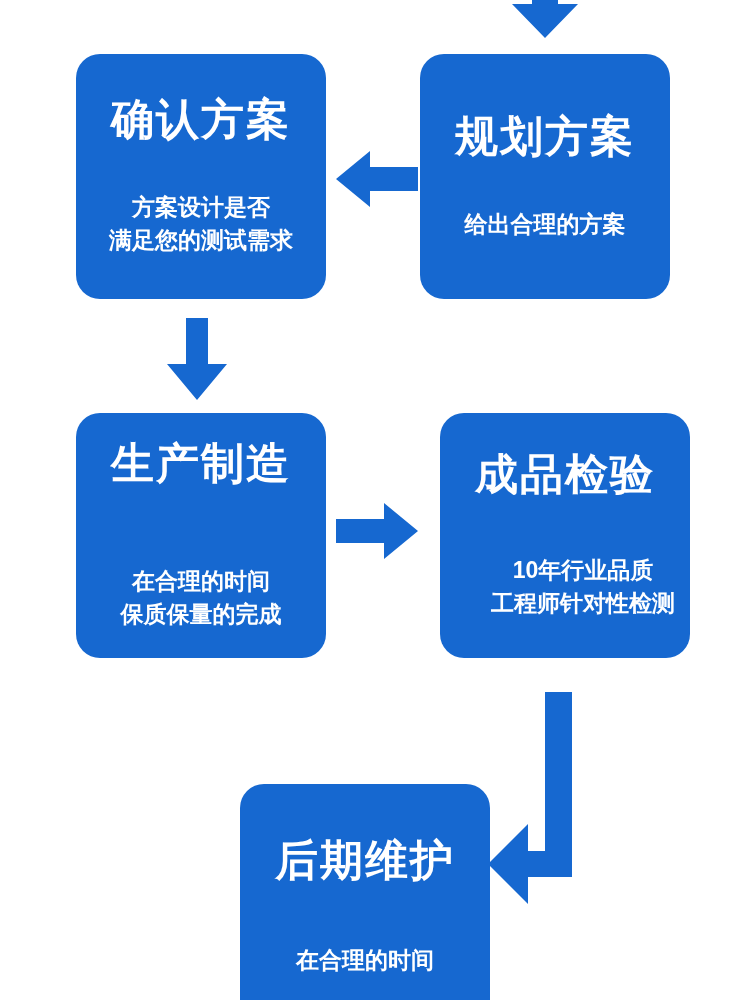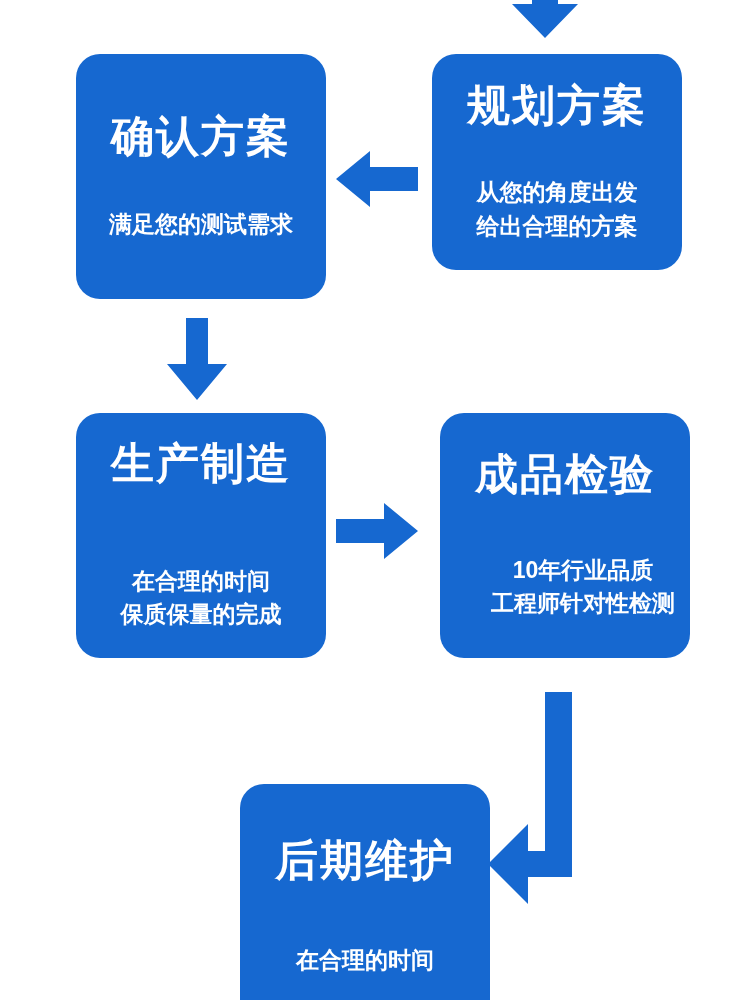--- a/index.html
+++ b/index.html
@@ -47,21 +47,21 @@
   }
   .node-sub-wrap {
     margin-top: 14px;
     display: flex;
     flex-direction: column;
     align-items: center;
   }
 
   
   #node-1 { left: 76px;  top: 54px;  width: 250px; height: 245px; }
-  #node-2 { left: 432px; top: 54px;  width: 250px; height: 216px; }
+  #node-2 { left: 420px; top: 54px;  width: 250px; height: 245px; }
   #node-3 { left: 76px;  top: 413px; width: 250px; height: 245px; }
   #node-4 { left: 440px; top: 413px; width: 250px; height: 245px; }
   #node-5 { left: 240px; top: 784px; width: 250px; height: 245px; }
   #node-4 .node-sub-wrap { margin-top: 22px; margin-left: 36px; }
   #node-3 .node-sub-wrap { margin-top: 44px; }
   #node-5 .node-sub-wrap { margin-top: 26px; }
 
   
   .arrow {
     position: absolute;
@@ -105,28 +105,28 @@
 
   <div class="arrow" id="arrow-elbow">
     <svg viewBox="0 0 96 212" width="96" height="212" aria-hidden="true">
       <path d="M 57,0 L 84,0 L 84,185 L 40,185 L 40,212 L 0,172 L 40,132 L 40,159 L 57,159 Z" fill="#1668d0"></path>
     </svg>
   </div>
 
   <div class="node" id="node-1">
     <div class="node-title">确认方案</div>
     <div class="node-sub-wrap">
+      <div class="node-sub">方案设计是否</div>
       <div class="node-sub">满足您的测试需求</div>
     </div>
   </div>
 
   <div class="node" id="node-2">
     <div class="node-title">规划方案</div>
     <div class="node-sub-wrap">
-      <div class="node-sub">从您的角度出发</div>
       <div class="node-sub">给出合理的方案</div>
     </div>
   </div>
 
   <div class="node" id="node-3">
     <div class="node-title">生产制造</div>
     <div class="node-sub-wrap">
       <div class="node-sub">在合理的时间</div>
       <div class="node-sub">保质保量的完成</div>
     </div>

